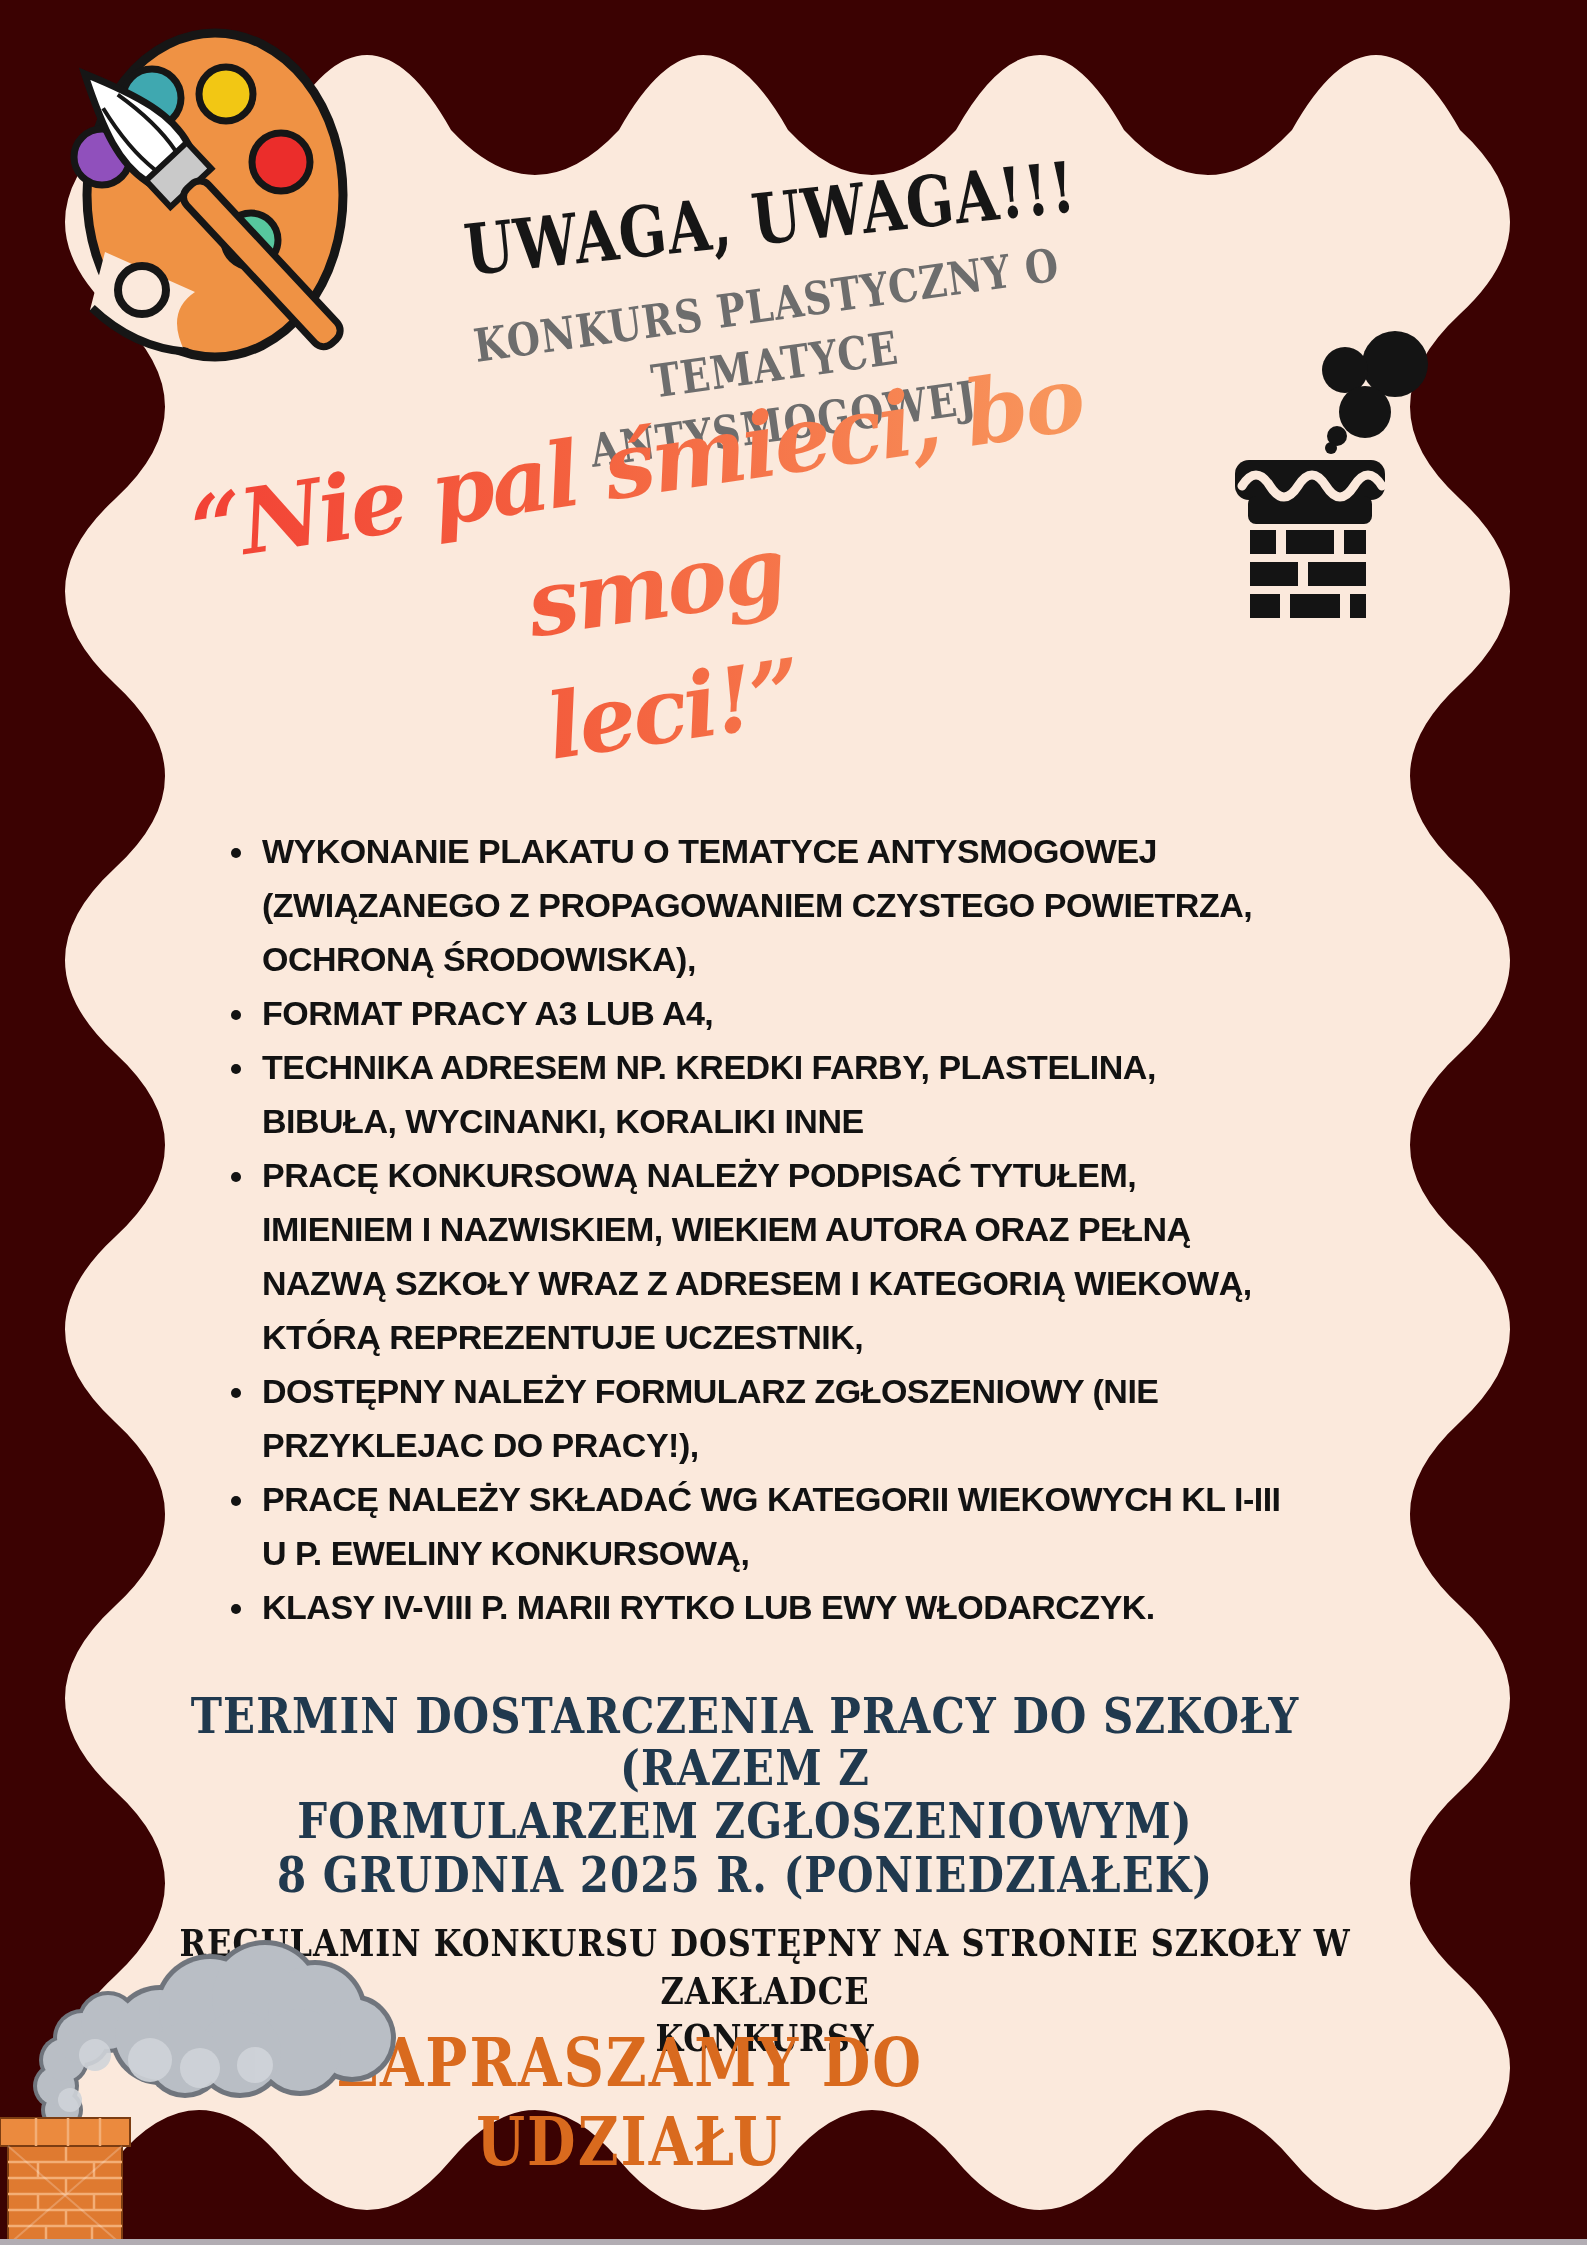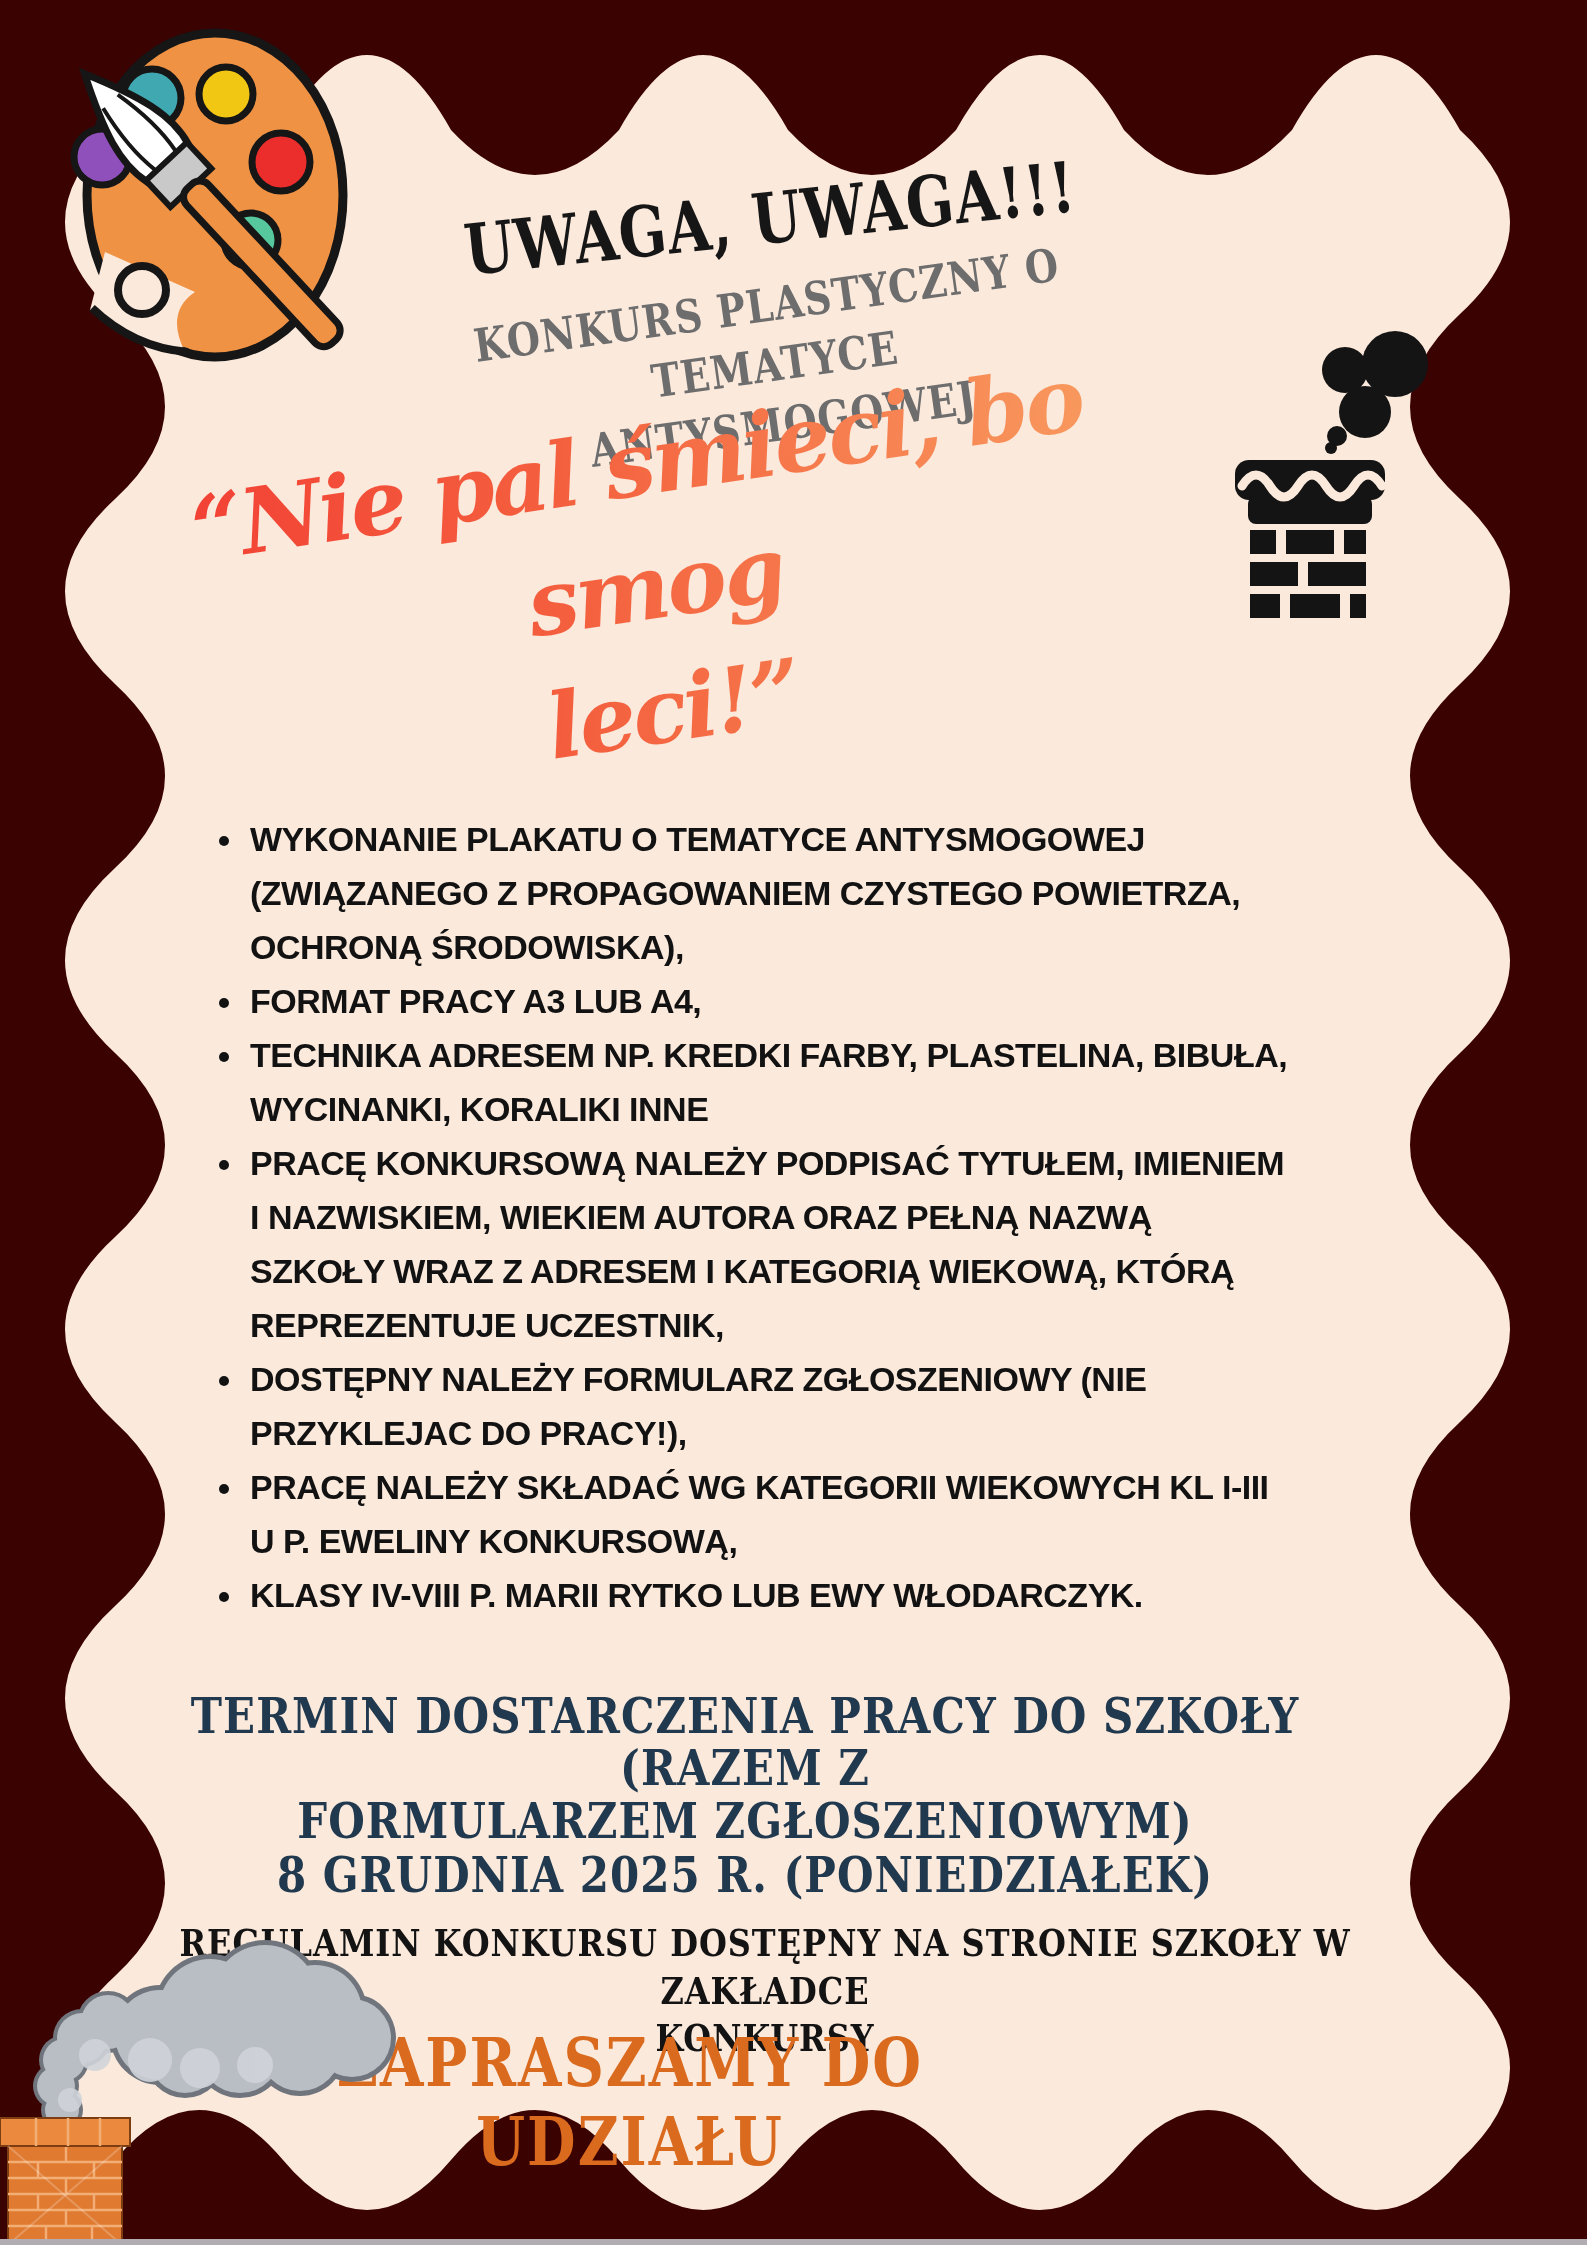--- a/index.html
+++ b/index.html
@@ -21,21 +21,21 @@
   .quote{left:70px;top:400px;width:1170px;text-align:center;font-size:90px;line-height:1.38;
          font-style:italic;letter-spacing:-3px;transform:rotate(-8.5deg);transform-origin:center;
          font-family:"DejaVu Serif",serif;font-weight:bold;
          background:linear-gradient(92deg,#F23A33 4%,#F4623F 45%,#F9A263 96%);
          -webkit-background-clip:text;background-clip:text;color:transparent;}
   .task-title{left:190px;top:712px;width:1120px;text-align:center;}
   .task-title span{display:inline-block;font-family:"Liberation Sans",sans-serif;font-weight:bold;
          font-size:62px;color:#111;letter-spacing:2px;border-bottom:6px solid #111;padding:0 8px 6px;}
   .task-list{left:208px;top:812px;width:1085px;color:#121212;font-weight:bold;font-size:34px;
          line-height:54px;letter-spacing:-0.5px;}
-  .task-list ul{margin:0;padding-left:38px;}
+  .task-list ul{margin:12px;padding-left:38px;}
   .task-list li{padding-left:4px;}
   .deadline{left:130px;top:1690px;width:1230px;text-align:center;color:#20394E;font-size:42px;
          line-height:1.1;letter-spacing:1px;transform:scaleY(1.15);transform-origin:top center;}
   .regulations{left:160px;top:1920px;width:1210px;text-align:center;color:#131313;font-size:32px;
          line-height:1.3;letter-spacing:1px;transform:scaleY(1.15);transform-origin:top center;}
   .invitation{left:250px;top:2022px;width:760px;text-align:center;color:#D96A1E;font-size:56px;
          letter-spacing:2px;transform:scaleY(1.2);transform-origin:top center;}
   .bottom-strip{left:0;bottom:0;width:1587px;height:6px;background:#B2ADB3;}
 
   .palette-wrap{left:30px;top:10px;}

